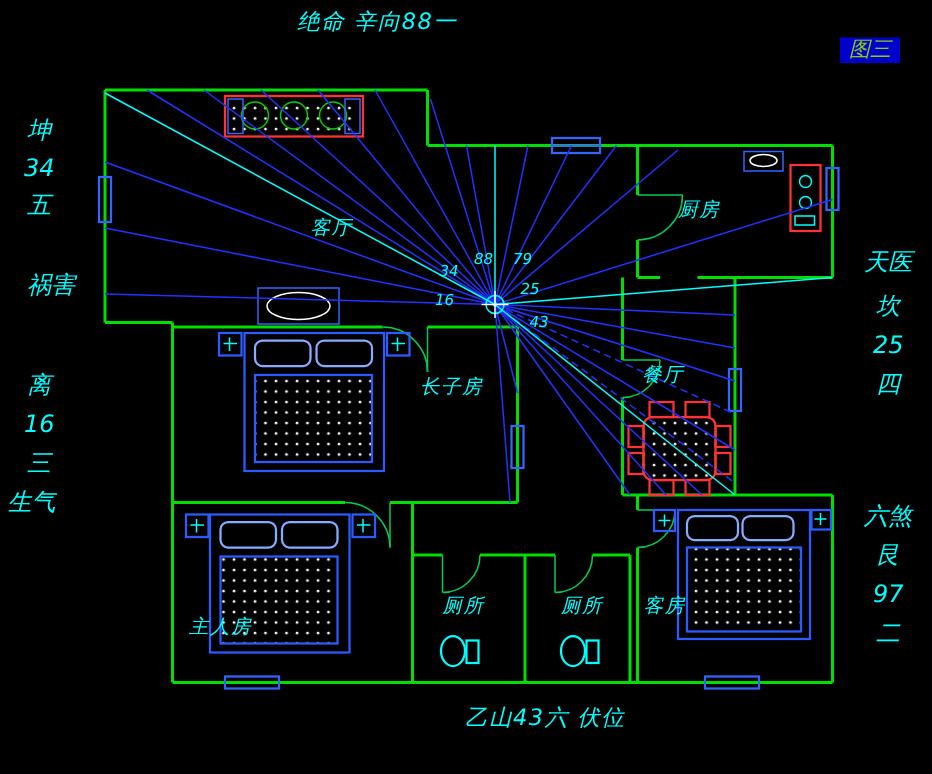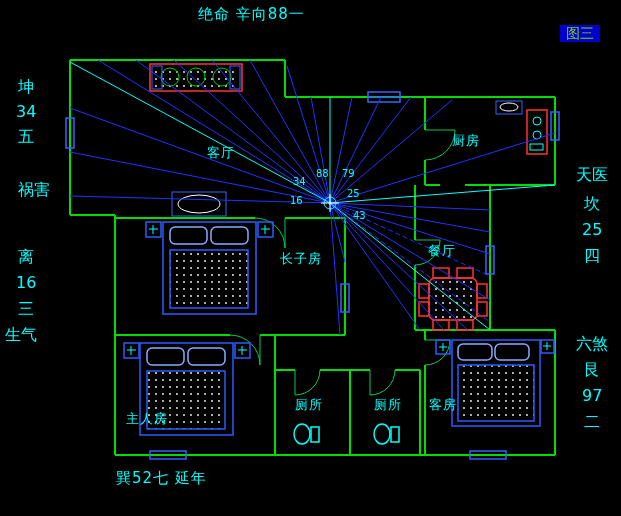--- a/index.html
+++ b/index.html
@@ -10,20 +10,21 @@
     background: #000;
     overflow: hidden;
     font-family: "DejaVu Sans", sans-serif;
   }
   .stage svg { position: absolute; left: 0; top: 0; }
   .lbl {
     position: absolute;
     color: #00ffff;
     white-space: pre;
     line-height: 1.1;
+    font-style: italic;
   }
   .side { font-size: 16px; }
   .anno { font-size: 15px; letter-spacing: 1px; }
   .room { font-size: 13px; letter-spacing: 1px; }
   .num  { font-size: 10px; }
   .fig {
     background: #0000cc;
     color: #84cc16;
     font-size: 14px;
     padding: 1px 6px;
@@ -254,21 +255,21 @@
 
   <div class="lbl side" style="left:576px; top:166px;">天医</div>
   <div class="lbl side" style="left:584px; top:195px;">坎</div>
   <div class="lbl side" style="left:582px; top:221px;">25</div>
   <div class="lbl side" style="left:584px; top:247px;">四</div>
   <div class="lbl side" style="left:576px; top:335px;">六煞</div>
   <div class="lbl side" style="left:584px; top:361px;">艮</div>
   <div class="lbl side" style="left:582px; top:387px;">97</div>
   <div class="lbl side" style="left:584px; top:413px;">二</div>
 
-  <div class="lbl anno" style="left:116px; top:470px;">巽52七 延年</div>
+  <div class="lbl anno" style="left:310px; top:470px;">乙山43六 伏位</div>
 
   <div class="lbl room" style="left:207px; top:146px;">客厅</div>
   <div class="lbl room" style="left:452px; top:134px;">厨房</div>
   <div class="lbl room" style="left:280px; top:252px;">长子房</div>
   <div class="lbl room" style="left:428px; top:244px;">餐厅</div>
   <div class="lbl room" style="left:126px; top:412px;">主人房</div>
   <div class="lbl room" style="left:295px; top:398px;">厕所</div>
   <div class="lbl room" style="left:374px; top:398px;">厕所</div>
   <div class="lbl room" style="left:429px; top:398px;">客房</div>
 

